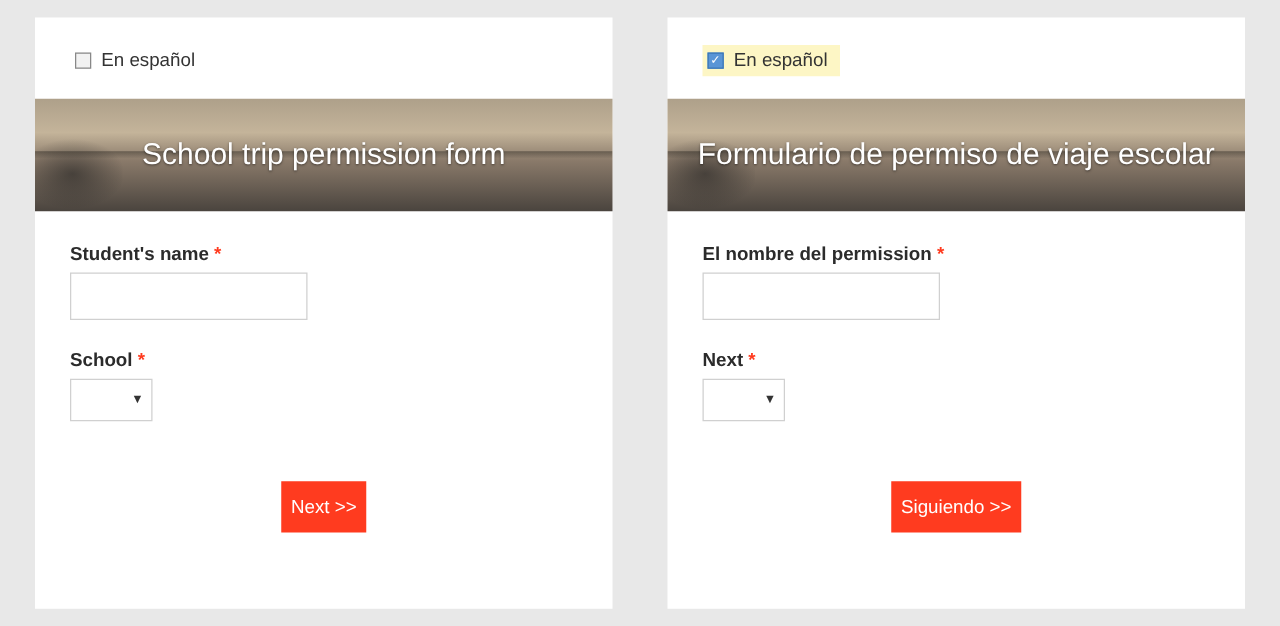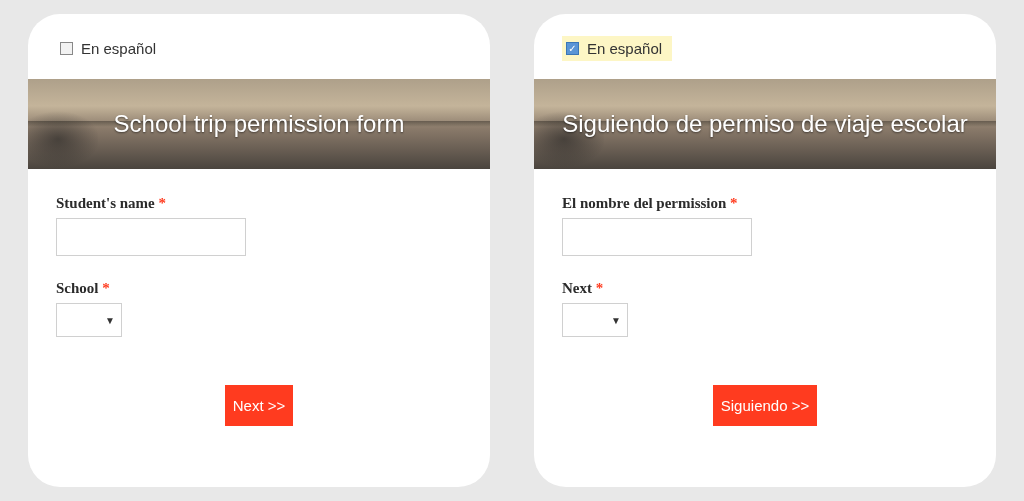--- a/index.html
+++ b/index.html
@@ -14,21 +14,20 @@
       height: 501px;
       display: flex;
       gap: 44px;
       padding: 14px 28px;
     }
     .card {
       background: #fff;
       width: 462px;
       display: flex;
       flex-direction: column;
-      border-radius: 32px;
     }
     .lang-section {
       padding: 22px 28px 18px;
     }
     .lang-wrap {
       display: inline-flex;
       align-items: center;
       gap: 8px;
       padding: 4px 10px 4px 4px;
     }
@@ -95,21 +94,20 @@
       padding: 26px 28px 24px;
     }
     .field {
       margin-bottom: 24px;
     }
     .field-label {
       font-size: 15px;
       font-weight: 700;
       color: #2b2b2b;
       margin-bottom: 6px;
-      font-family: Liberation Serif, serif;
     }
     .req {
       color: #ff3b1f;
     }
     .text-input {
       width: 190px;
       height: 38px;
       border: 1px solid #d0d0d0;
       background: #fff;
       padding: 0 8px;
@@ -188,21 +186,21 @@
 </div>
 
 <div class="card">
   <div class="lang-section">
     <span class="lang-wrap highlighted">
       <span class="lang-check checked">✓</span>
       <span class="lang-label">En español</span>
     </span>
   </div>
   <div class="hero">
-    <div class="hero-title">Siguiendo de permiso de viaje escolar</div>
+    <div class="hero-title">Formulario de permiso de viaje escolar</div>
   </div>
   <div class="fields">
     <div class="field">
       <div class="field-label">
         <span>El nombre del permission</span>
         <span class="req">*</span>
       </div>
       <input type="text" class="text-input" style="">
     </div>
     <div class="field">

